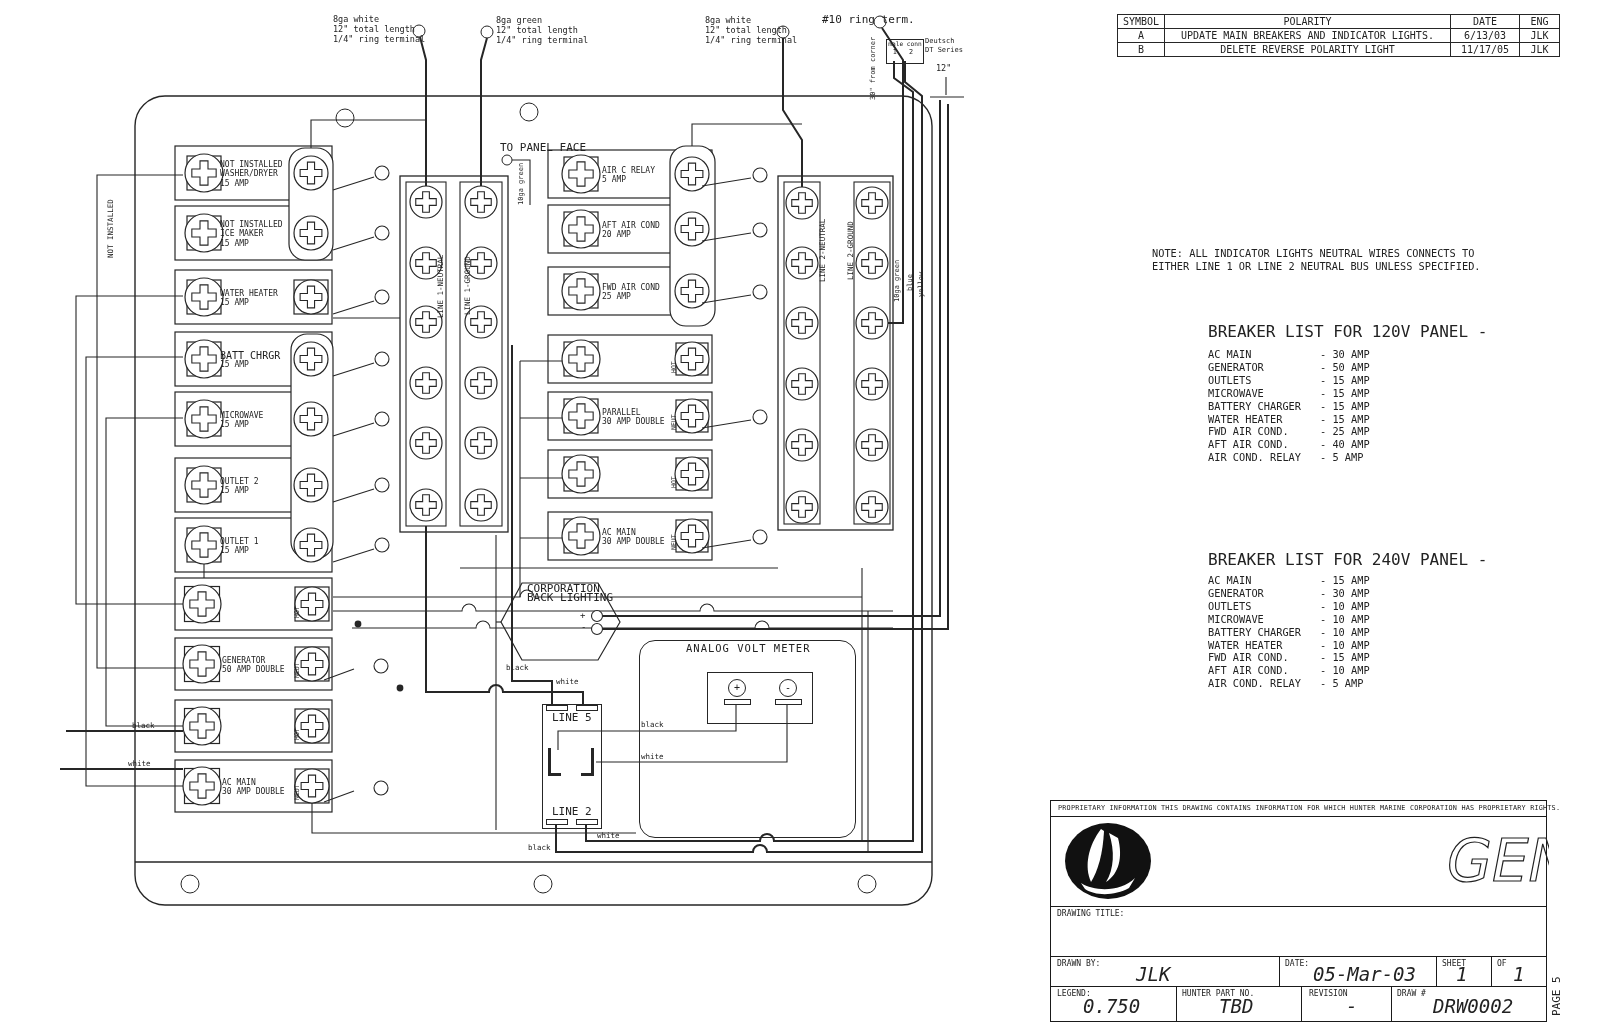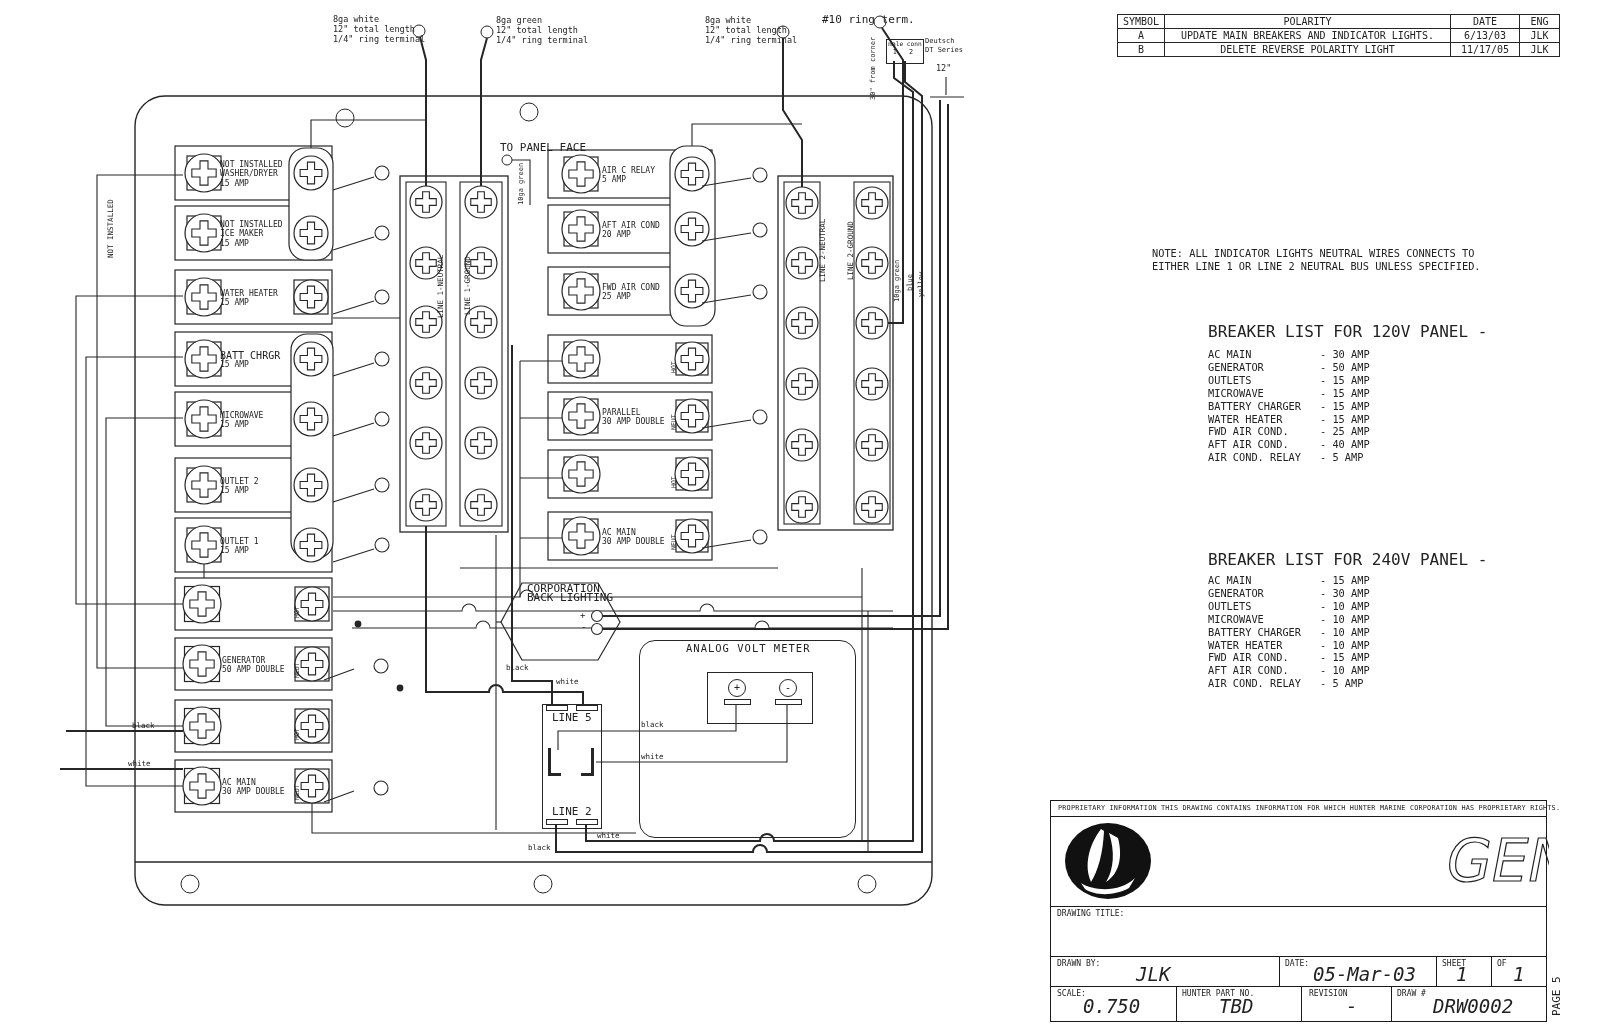--- a/index.html
+++ b/index.html
@@ -522,21 +522,21 @@
     <div class="small" style="left:234px;top:158px">DATE:</div>
     <div class="val" style="left:262px;top:162px">05-Mar-03</div>
     <div class="small" style="left:391px;top:158px">SHEET</div>
     <div class="val" style="left:405px;top:162px">1</div>
     <div class="small" style="left:446px;top:158px">OF</div>
     <div class="val" style="left:462px;top:162px">1</div>
 
     <div class="c" style="left:125px;top:185px;height:35px"></div>
     <div class="c" style="left:250px;top:185px;height:35px"></div>
     <div class="c" style="left:340px;top:185px;height:35px"></div>
-    <div class="small" style="left:6px;top:188px">SCALE:</div>
+    <div class="small" style="left:6px;top:188px">LEGEND:</div>
     <div class="val" style="left:32px;top:194px">0.750</div>
     <div class="small" style="left:131px;top:188px">HUNTER PART NO.</div>
     <div class="val" style="left:168px;top:194px">TBD</div>
     <div class="small" style="left:346px;top:188px;left:258px">REVISION</div>
     <div class="val" style="left:295px;top:194px">-</div>
     <div class="small" style="left:346px;top:188px">DRAW #</div>
     <div class="val" style="left:382px;top:194px">DRW0002</div>
   </div>
   <div class="vlab" style="left:1550px;top:1016px;font-size:11px">PAGE 5</div>
 

